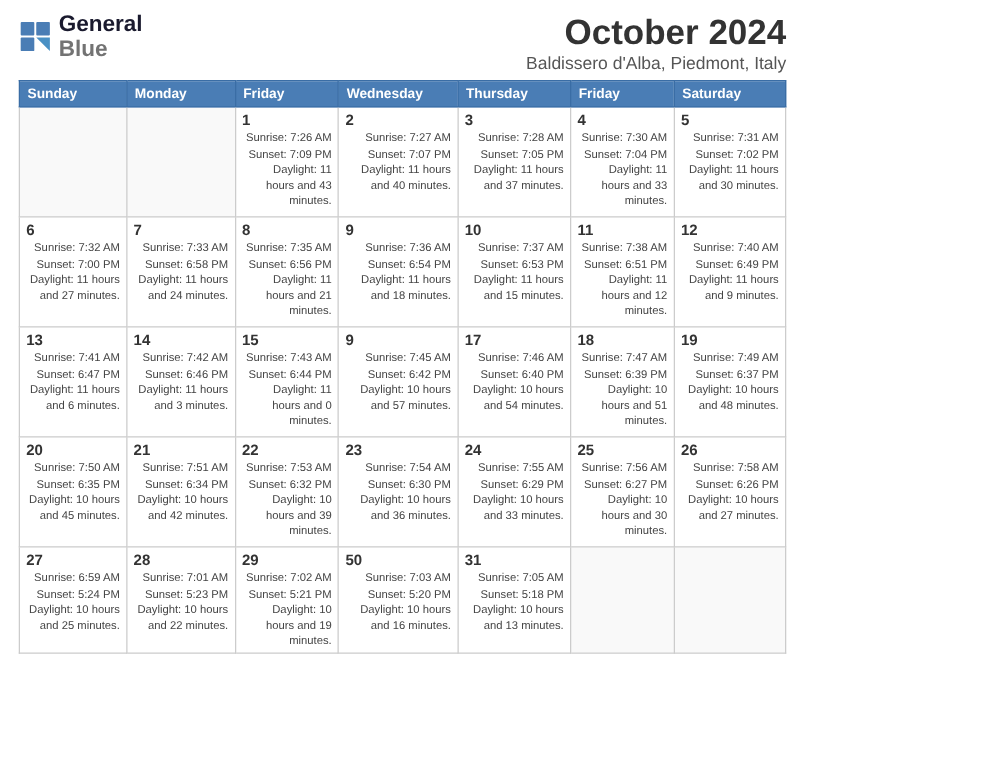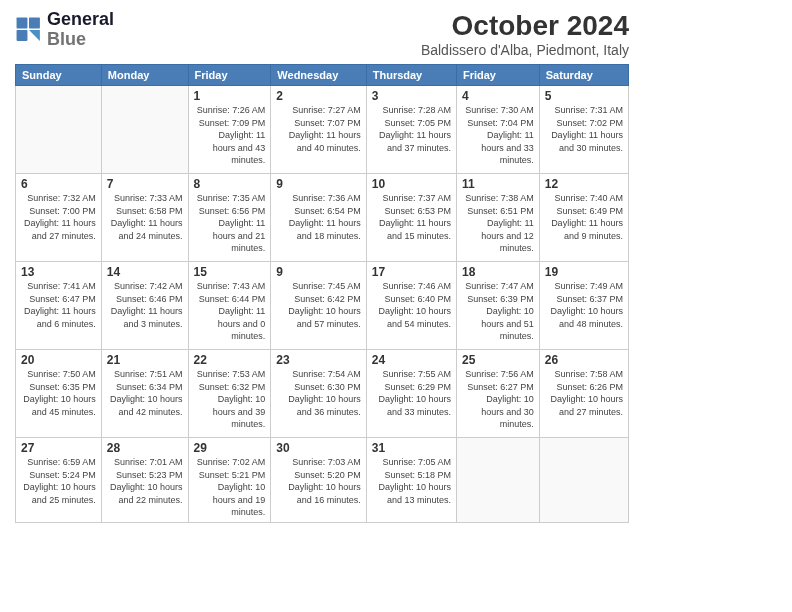--- a/index.html
+++ b/index.html
@@ -254,21 +254,21 @@
           </td>
           <td>
             <span class="day-num">28</span>
             <div class="day-info">Sunrise: 7:01 AM<br>Sunset: 5:23 PM<br>Daylight: 10 hours and 22 minutes.</div>
           </td>
           <td>
             <span class="day-num">29</span>
             <div class="day-info">Sunrise: 7:02 AM<br>Sunset: 5:21 PM<br>Daylight: 10 hours and 19 minutes.</div>
           </td>
           <td>
-            <span class="day-num">30</span>
+            <span class="day-num">50</span>
             <div class="day-info">Sunrise: 7:03 AM<br>Sunset: 5:20 PM<br>Daylight: 10 hours and 16 minutes.</div>
           </td>
           <td>
             <span class="day-num">31</span>
             <div class="day-info">Sunrise: 7:05 AM<br>Sunset: 5:18 PM<br>Daylight: 10 hours and 13 minutes.</div>
           </td>
           <td class="empty"></td>
           <td class="empty"></td>
         </tr>
       </tbody>

